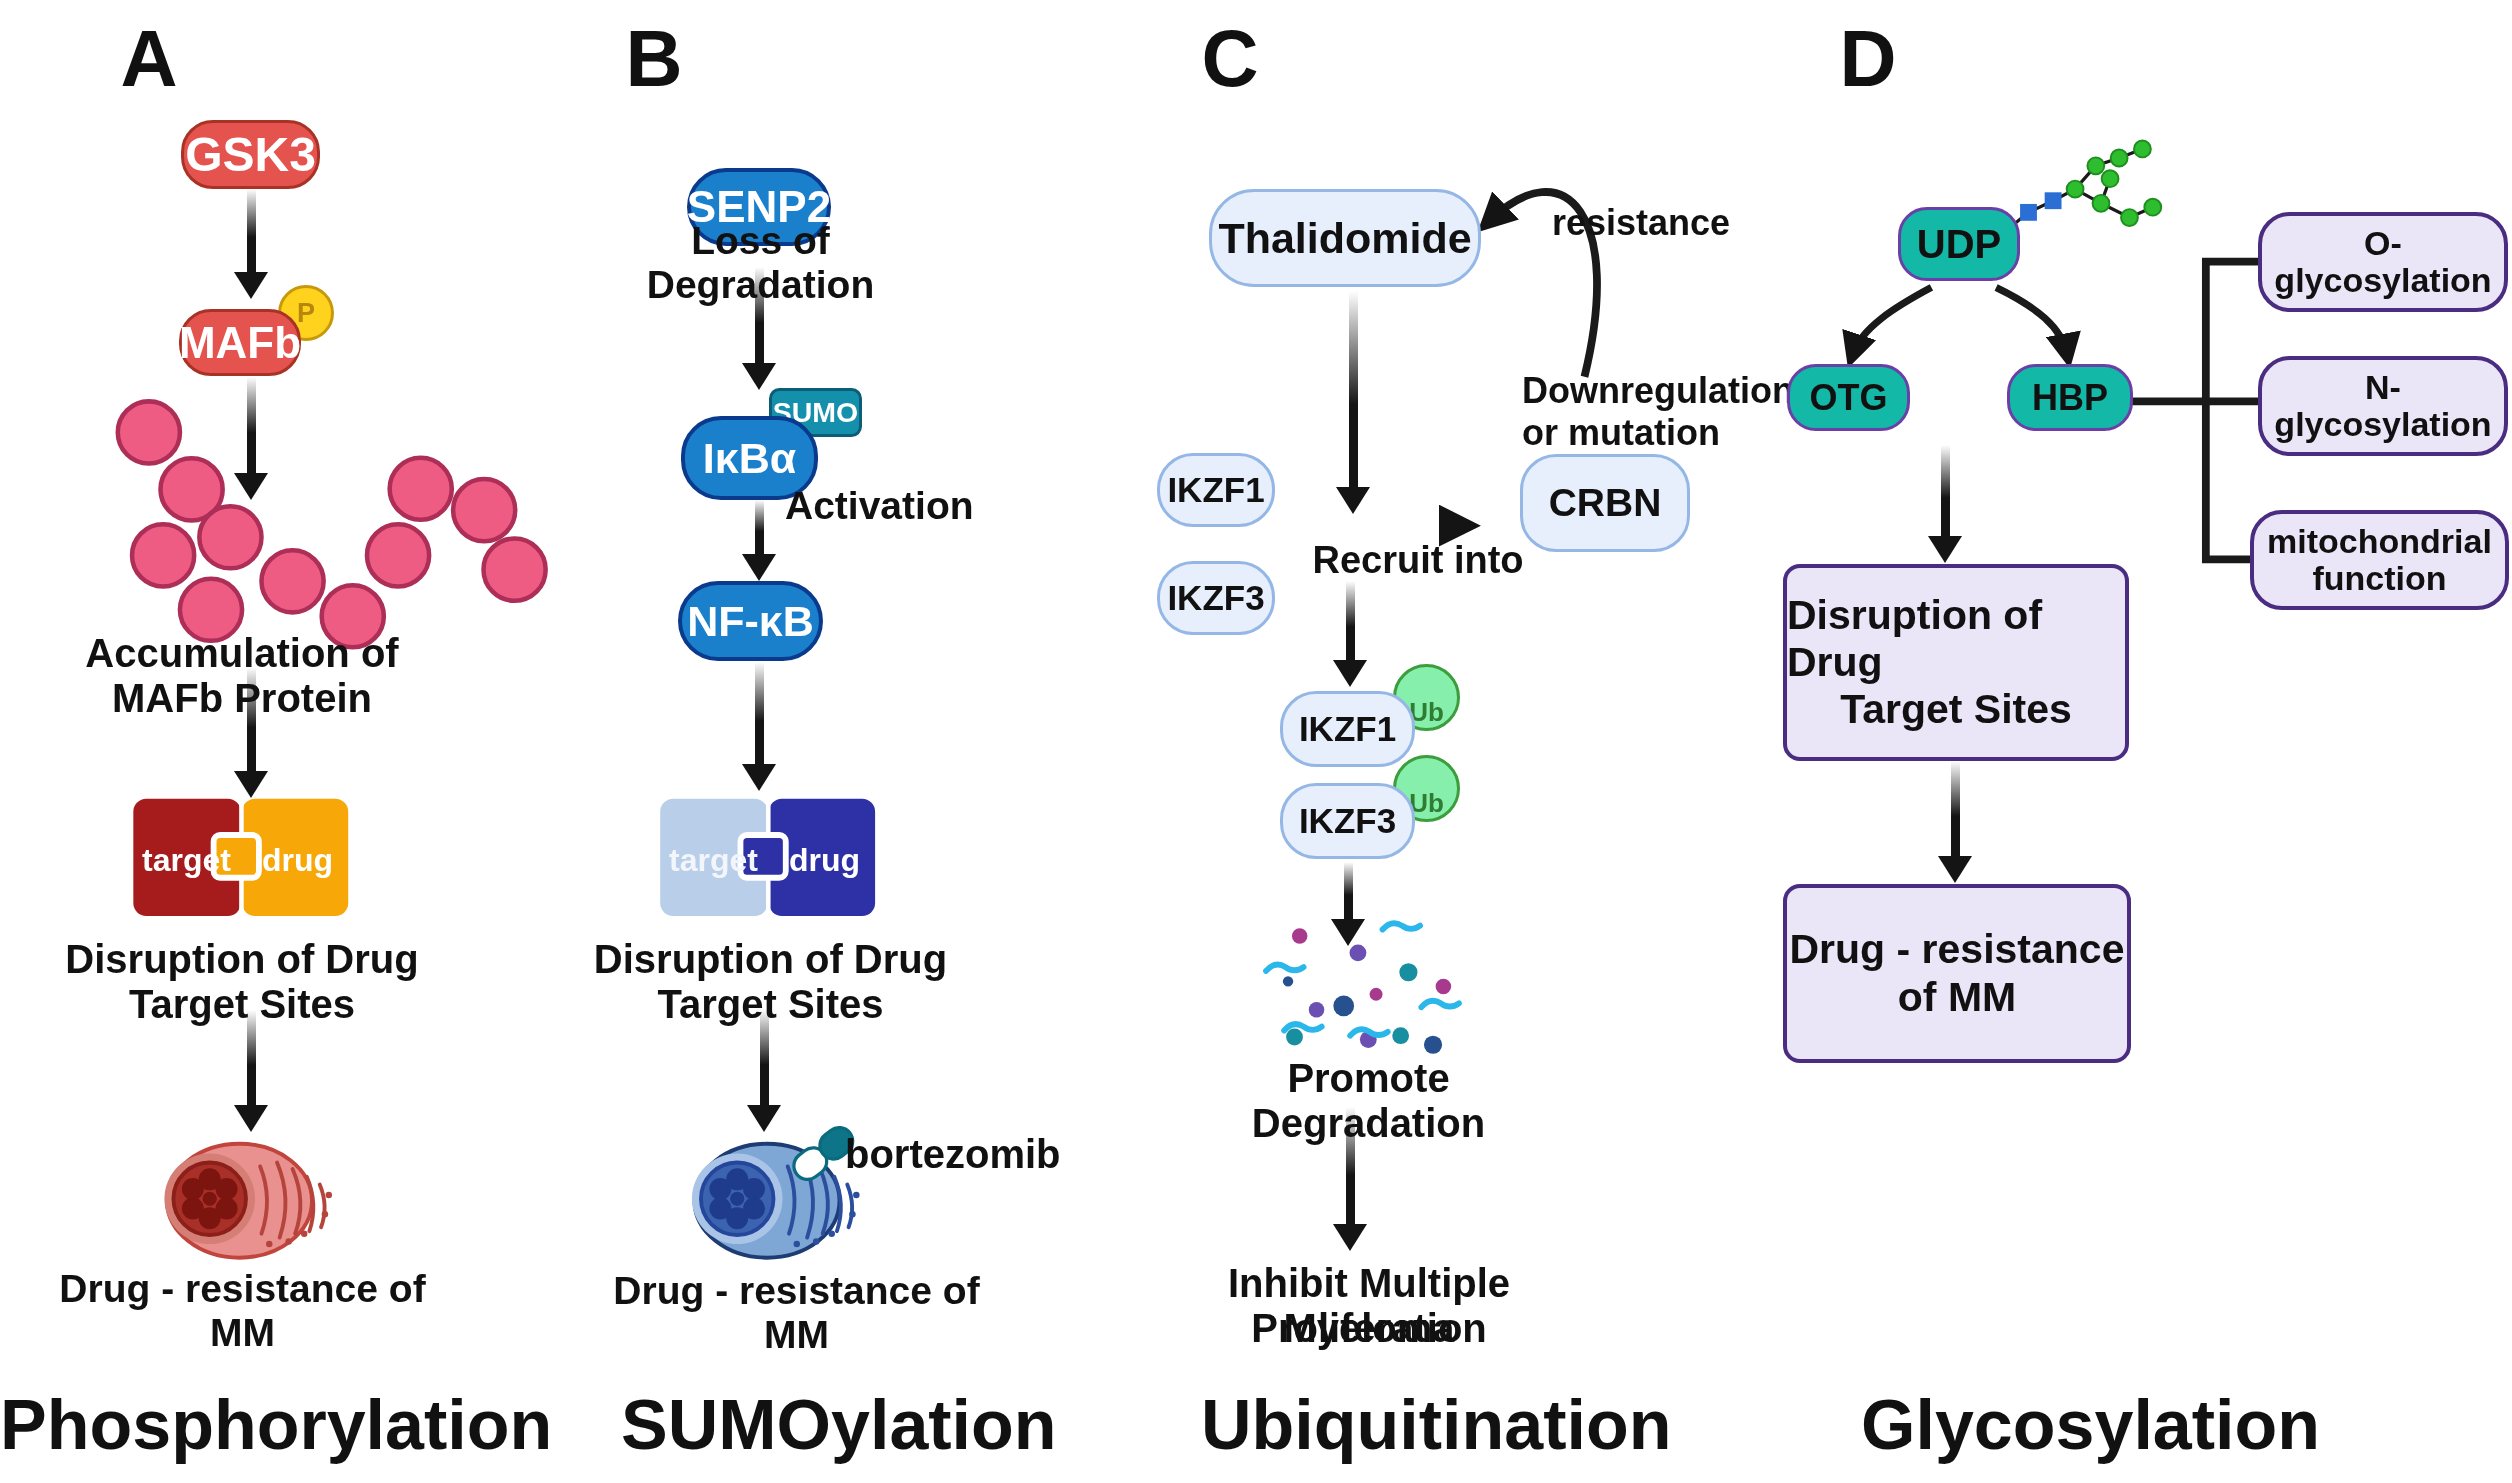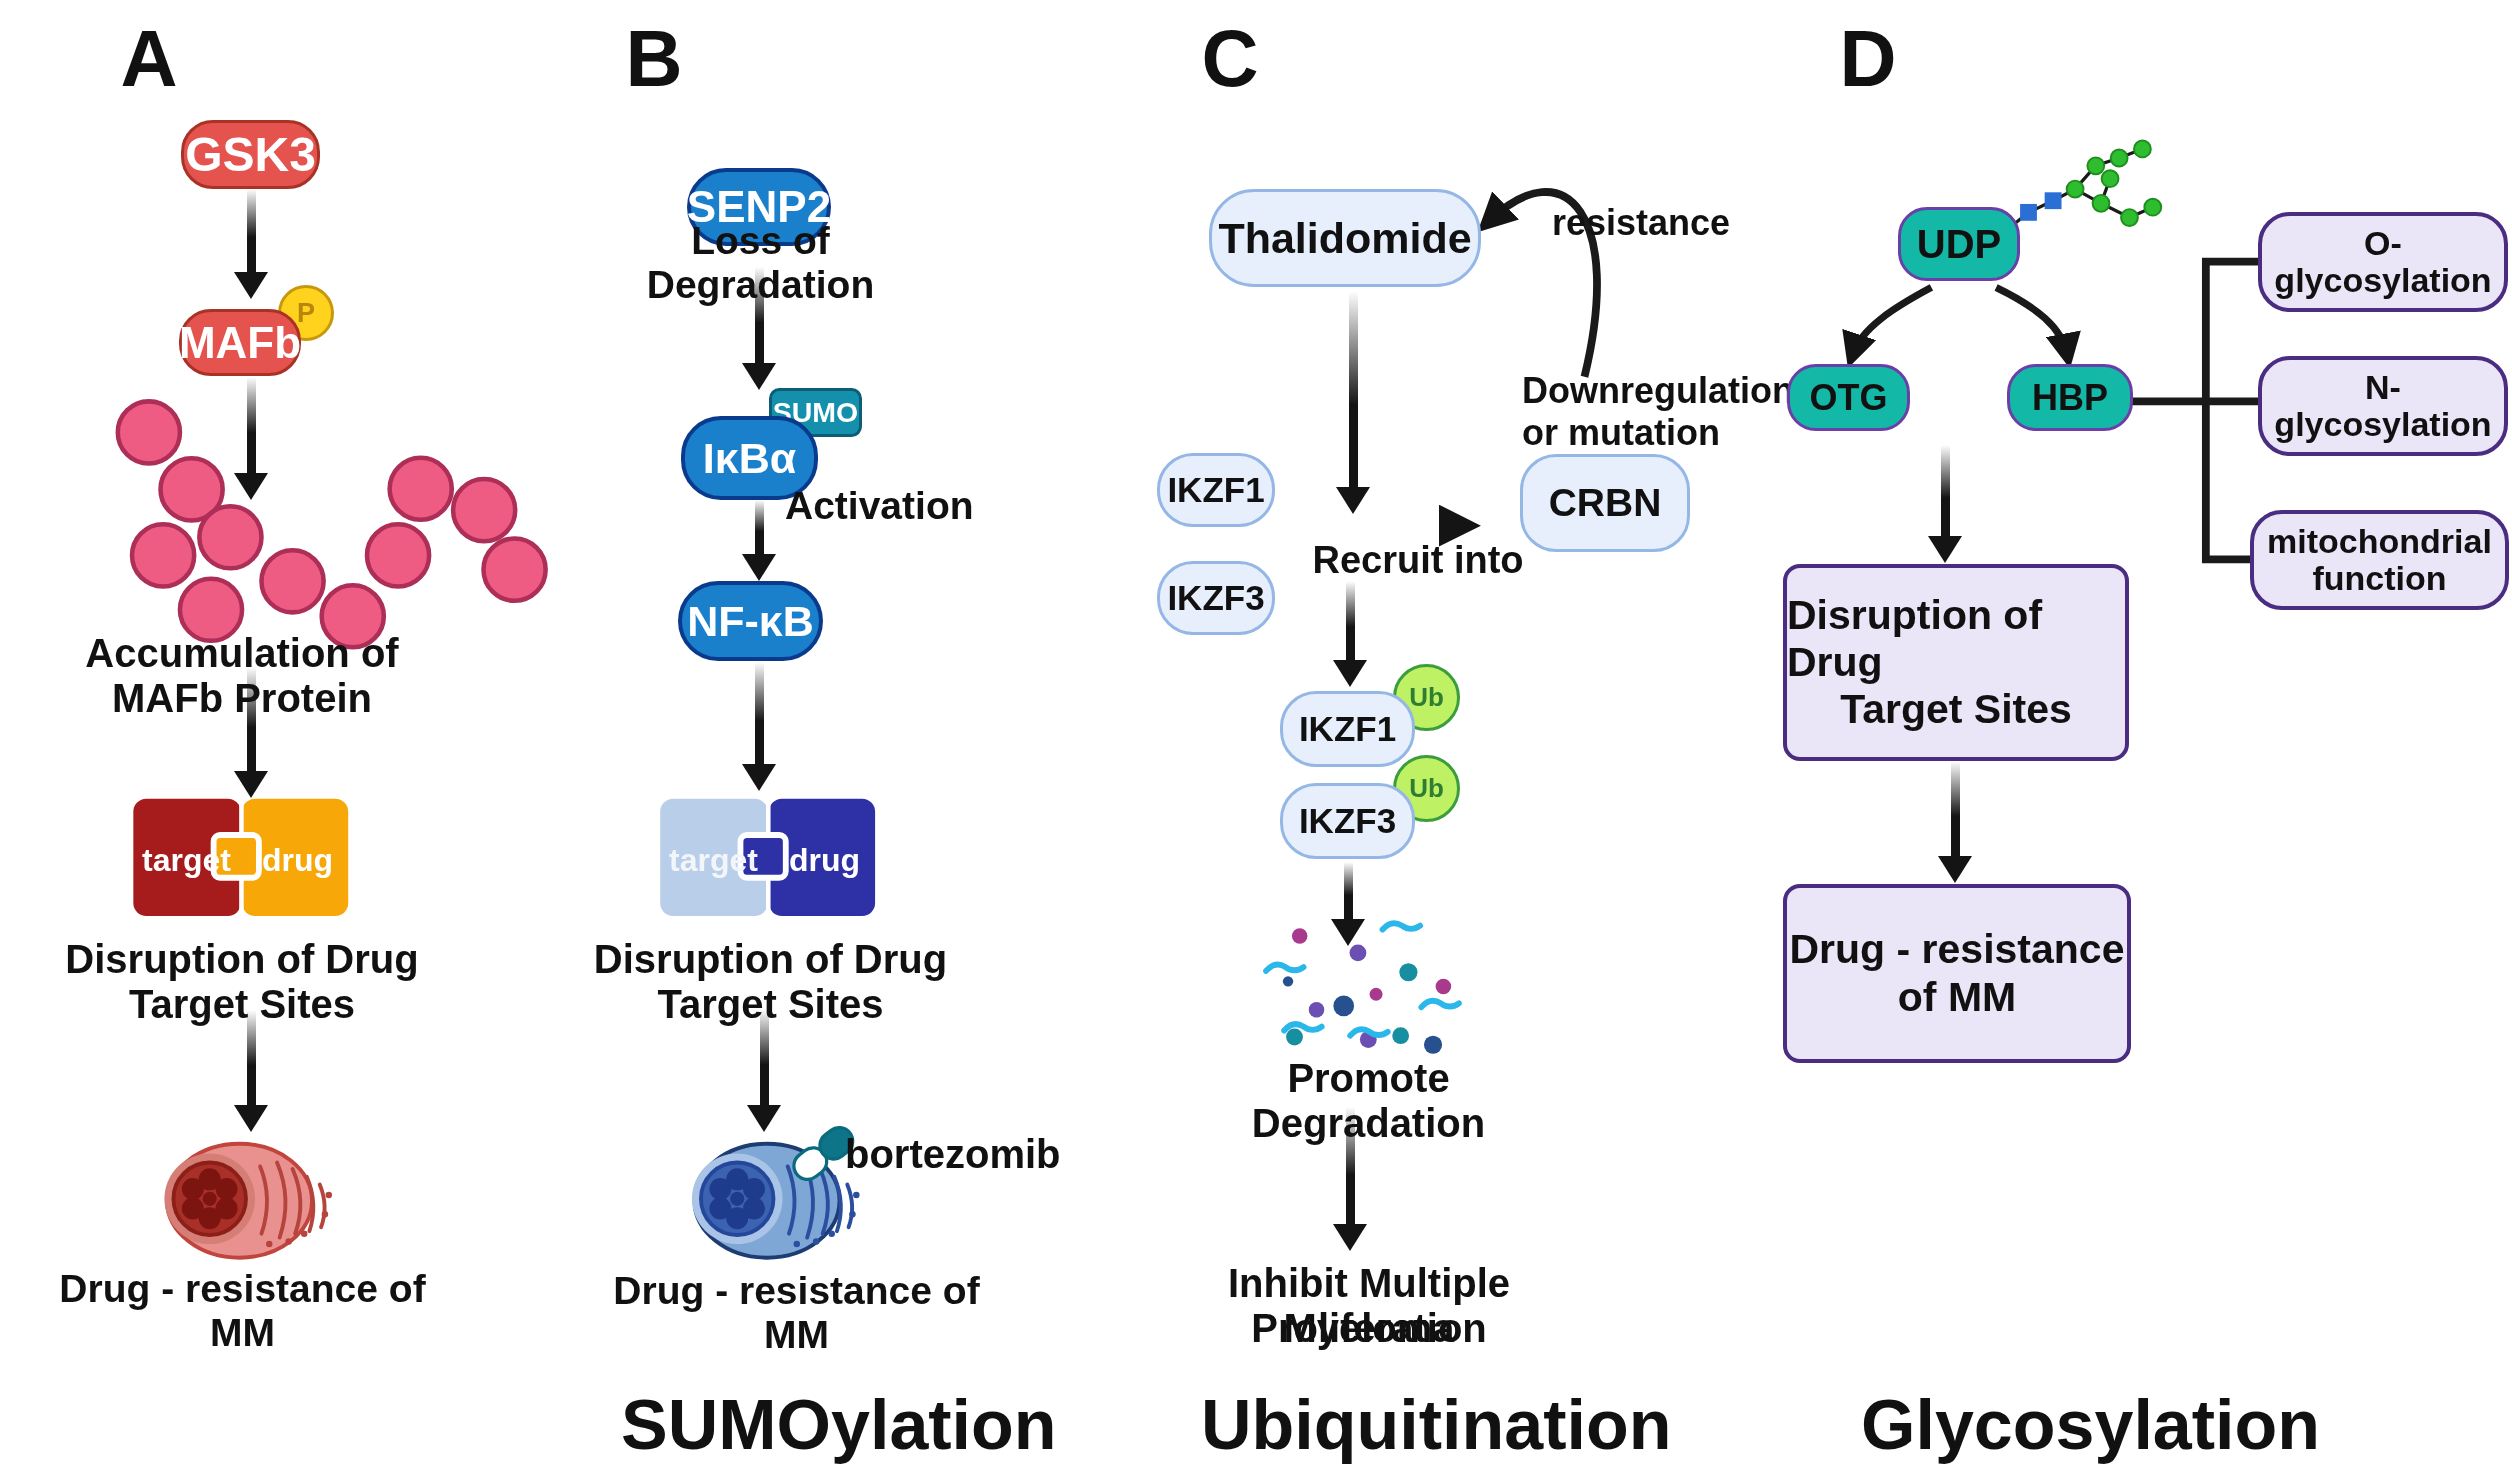--- a/index.html
+++ b/index.html
@@ -13,21 +13,21 @@
         box-sizing:border-box;font-weight:bold;text-align:left;}
   .node.col{flex-direction:column;line-height:1.08;}
   .red-node{background:#E4534E;border:3.9px solid #A93226;border-radius:32px;color:#fff;}
   .blue-node{background:#1B80CB;border:4.5px solid #0A3A8C;border-radius:40px;color:#fff;}
   .sumo-tag{background:#1590AC;border:3.9px solid #0B5E75;border-radius:10.4px;color:#fff;}
   .lb-node{background:#E7EFFC;border:3.9px solid #94B7E6;border-radius:36px;color:#111;}
   .purple-node{background:#14b8a6;border:3.9px solid #6B3FA8;border-radius:29px;color:#111;}
   .purple-box{background:#EBE5F8;border:4.5px solid #4A2C80;border-radius:17px;color:#111;}
   .badge{position:absolute;display:flex;align-items:center;justify-content:center;border-radius:50%;}
   .p-badge{background:#FFD21E;border:3.9px solid #C7990A;color:#B8860B;}
-  .ub-badge{background:#bef264;border:3.9px solid #3B9D3B;color:#2E7D32;}
+  .ub-badge{background:#86efac;border:3.9px solid #3B9D3B;color:#2E7D32;align-items:flex-end;}
   .arrow-v{position:absolute;width:36px;display:flex;flex-direction:column;align-items:center;}
   .arrow-v .shaft{width:9px;flex:1;background:linear-gradient(to bottom,rgba(17,17,17,0),#141414 58%);}
   .arrow-v .head{width:0;height:0;border-left:17.5px solid transparent;border-right:17.5px solid transparent;
                  border-top:27px solid #141414;}
   svg{position:absolute;left:0;top:0;}
   .white{color:#fff;}
 </style>
 </head>
 <body>
 
@@ -260,20 +260,21 @@
   <div class="node red-node" style="left:179px;top:309px;width:122px;height:67px;font-size:44px;">
       <span>MAFb</span>
     </div>
   <div class="txt" style="left:61px;top:631px;width:362px;font-size:40px;">Accumulation of</div>
   <div class="txt" style="left:61px;top:676px;width:362px;font-size:40px;">MAFb Protein</div>
   <div class="txt white" style="left:133px;top:842px;width:107px;font-size:32px;">target</div>
   <div class="txt white" style="left:247px;top:842px;width:101px;font-size:32px;">drug</div>
   <div class="txt" style="left:61px;top:937px;width:362px;font-size:40px;">Disruption of Drug</div>
   <div class="txt" style="left:61px;top:982px;width:362px;font-size:40px;">Target Sites</div>
   <div class="txt" style="left:29px;top:1267px;width:427px;font-size:39px;">Drug - resistance of MM</div>
+  <div class="txt title" style="left:0px;top:1385px;width:408px;">Phosphorylation</div>
 
   <div class="txt panel-letter" style="left:602px;top:13px;width:104px;">B</div>
   <div class="node blue-node" style="left:687px;top:128px;width:144px;height:78px;font-size:44px;margin-top:40px;">
       <span>SENP2</span>
     </div>
   <div class="txt" style="left:576px;top:219px;width:369px;font-size:39px;">Loss of Degradation</div>
   <div class="node sumo-tag" style="left:769px;top:388px;width:93px;height:49px;font-size:28.5px;">
       <span>SUMO</span>
     </div>
   <div class="node blue-node" style="left:681px;top:416px;width:137px;height:84px;font-size:43px;">

